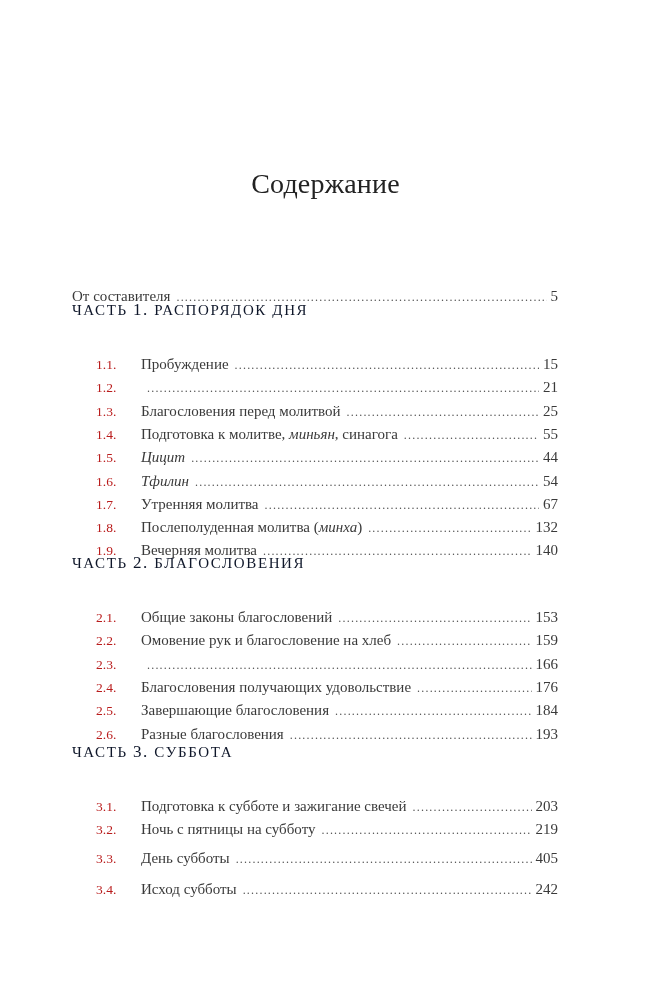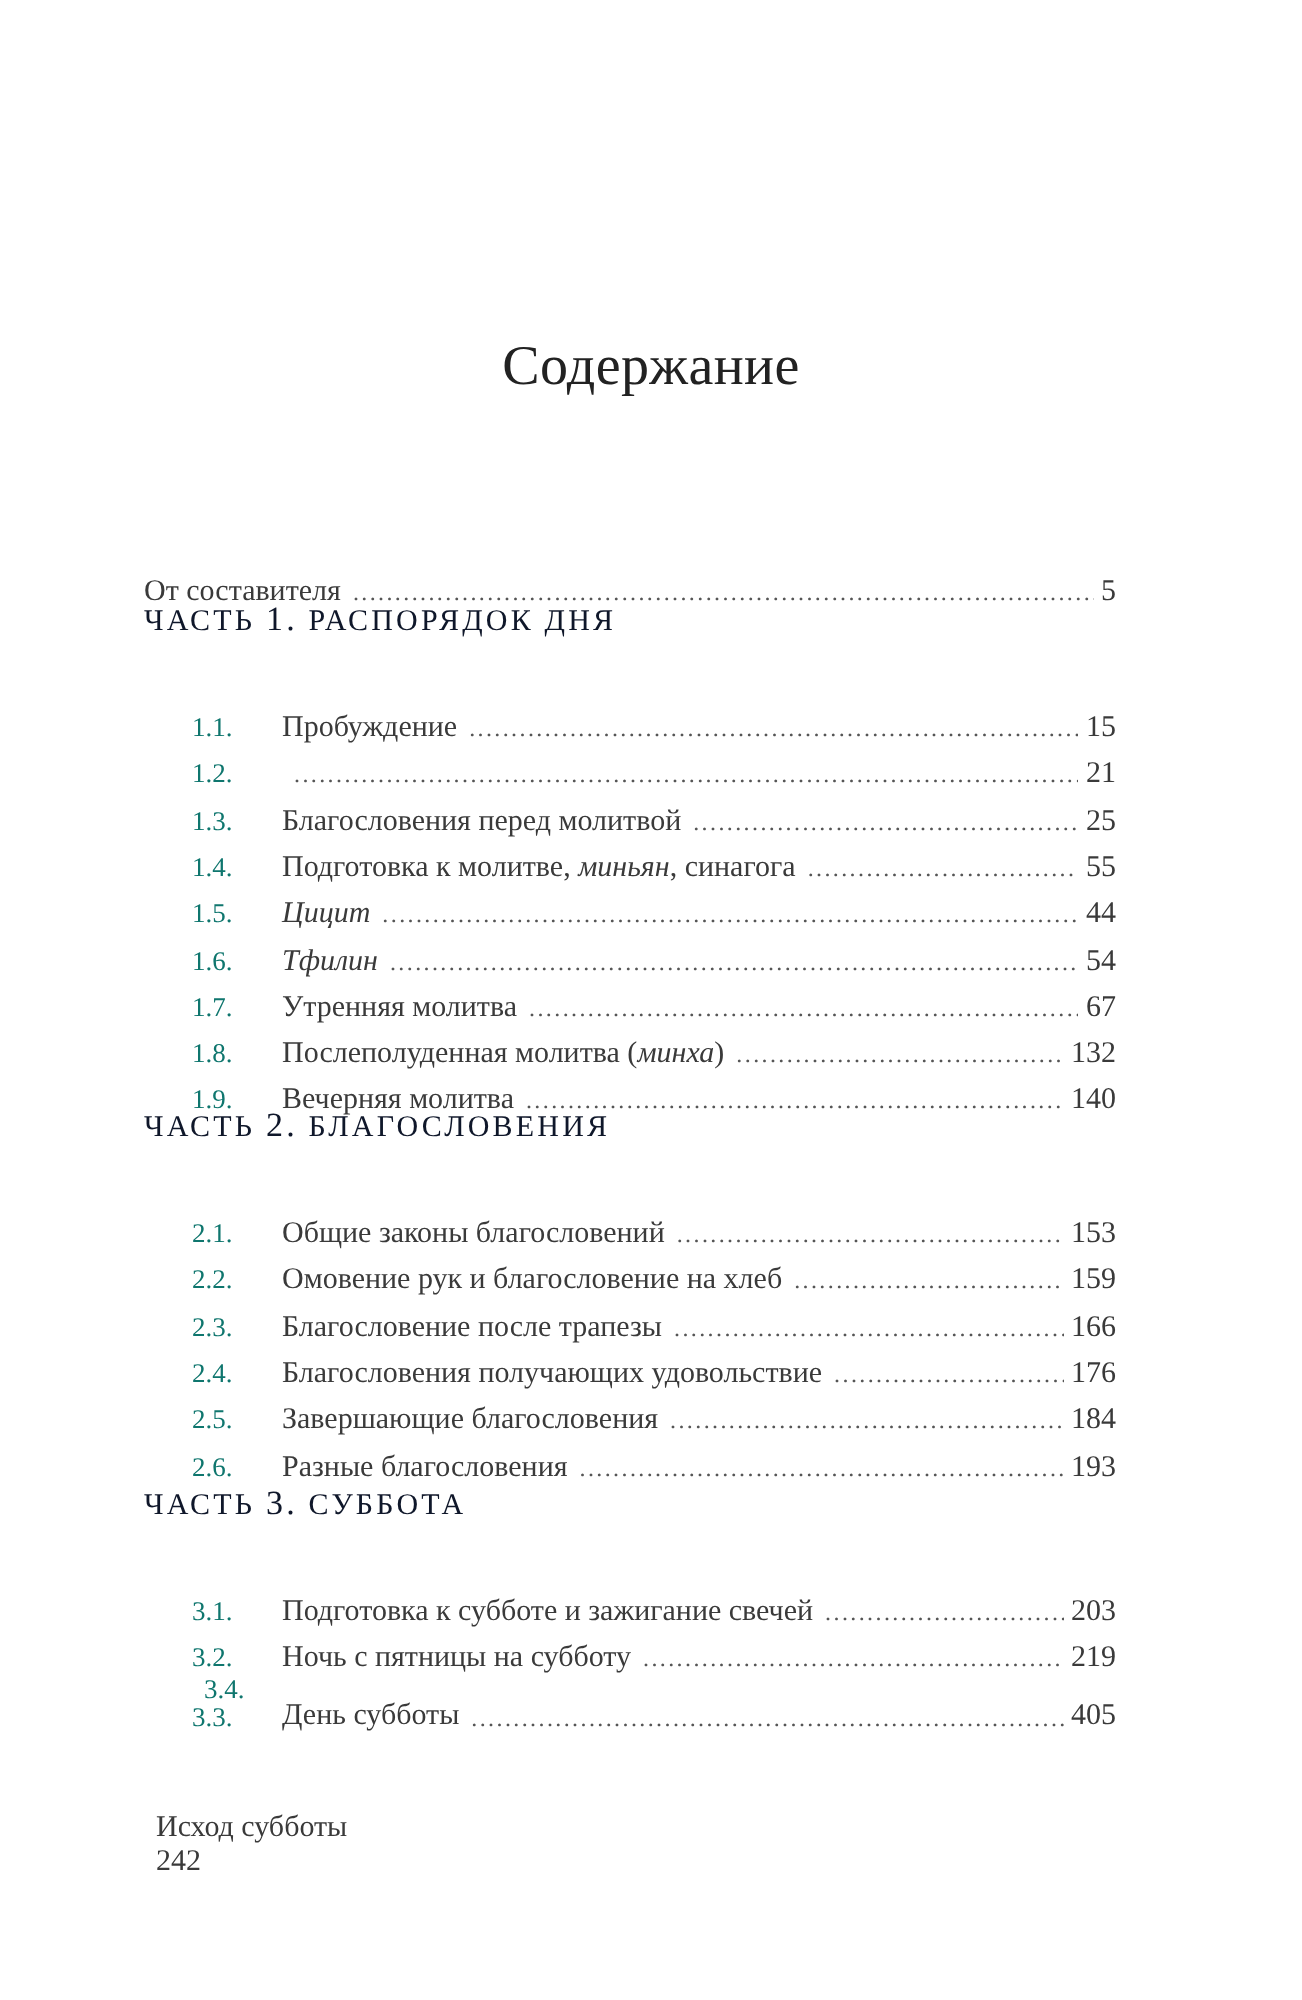--- a/index.html
+++ b/index.html
@@ -2,21 +2,21 @@
 <html><head>
 <meta charset="utf-8">
 <style>
   html, body { margin: 0; padding: 0; background: #ffffff; }
   body { width: 651px; height: 1000px; position: relative; overflow: hidden;
          font-family: "Liberation Serif", "DejaVu Serif", serif; color: #2b2b2b; }
   .title { position: absolute; top: 168px; left: 0; width: 651px; text-align: center;
            font-size: 28px; color: #222; letter-spacing: 0.2px; }
   .row { position: absolute; left: 72px; width: 486px; height: 22px; display: flex;
          align-items: baseline; font-size: 15px; color: #3a3a3a; white-space: nowrap; margin-top: 32px; }
-  .row .num { width: 69px; padding-left: 24px; box-sizing: border-box; flex: 0 0 69px; font-size: 13.5px; color: #0f766e; }
+  .row .num { width: 69px; padding-left: 24px; box-sizing: border-box; flex: 0 0 69px; font-size: 13.5px; color: #b91c1c; }
   .row .txt { flex: 0 0 auto; }
   .row .dots { flex: 1 1 auto; overflow: hidden; margin: 0 4px 0 6px; color: #555;
                letter-spacing: 1.2px; font-size: 12px; }
   .row .dots::after { content: "........................................................................................................................................"; }
   .row .page { flex: 0 0 auto; text-align: right; }
   .section { position: absolute; left: 72px; font-size: 15px; letter-spacing: 1.6px; color: #0f172a; }
   .section .snum { font-size: 17px; }
   i { font-style: italic; }
 </style>
 </head>
@@ -94,21 +94,20 @@
       <span class="page">153</span>
     </div>
     <div class="row" style="top: 600.3px;">
       <span class="num">2.2.</span>
       <span class="txt">Омовение рук и благословение на хлеб</span>
       <span class="dots"></span>
       <span class="page">159</span>
     </div>
     <div class="row" style="top: 623.6px;">
       <span class="num">2.3.</span>
-      <span class="txt">Благословение после трапезы</span>
       <span class="dots"></span>
       <span class="page">166</span>
     </div>
     <div class="row" style="top: 646.9px;">
       <span class="num">2.4.</span>
       <span class="txt">Благословения получающих удовольствие</span>
       <span class="dots"></span>
       <span class="page">176</span>
     </div>
     <div class="row" style="top: 670.2px;">
@@ -135,19 +134,19 @@
       <span class="txt">Ночь с пятницы на субботу</span>
       <span class="dots"></span>
       <span class="page">219</span>
     </div>
     <div class="row" style="top: 812.6px; align-items: flex-end;">
       <span class="num">3.3.</span>
       <span class="txt">День субботы</span>
       <span class="dots"></span>
       <span class="page">405</span>
     </div>
-    <div class="row" style="top: 805px; flex-direction: column;">
+    <div class="row" style="top: 849px;">
       <span class="num">3.4.</span>
       <span class="txt">Исход субботы</span>
       <span class="dots"></span>
       <span class="page">242</span>
     </div>
   </div>
 
 </body></html>

